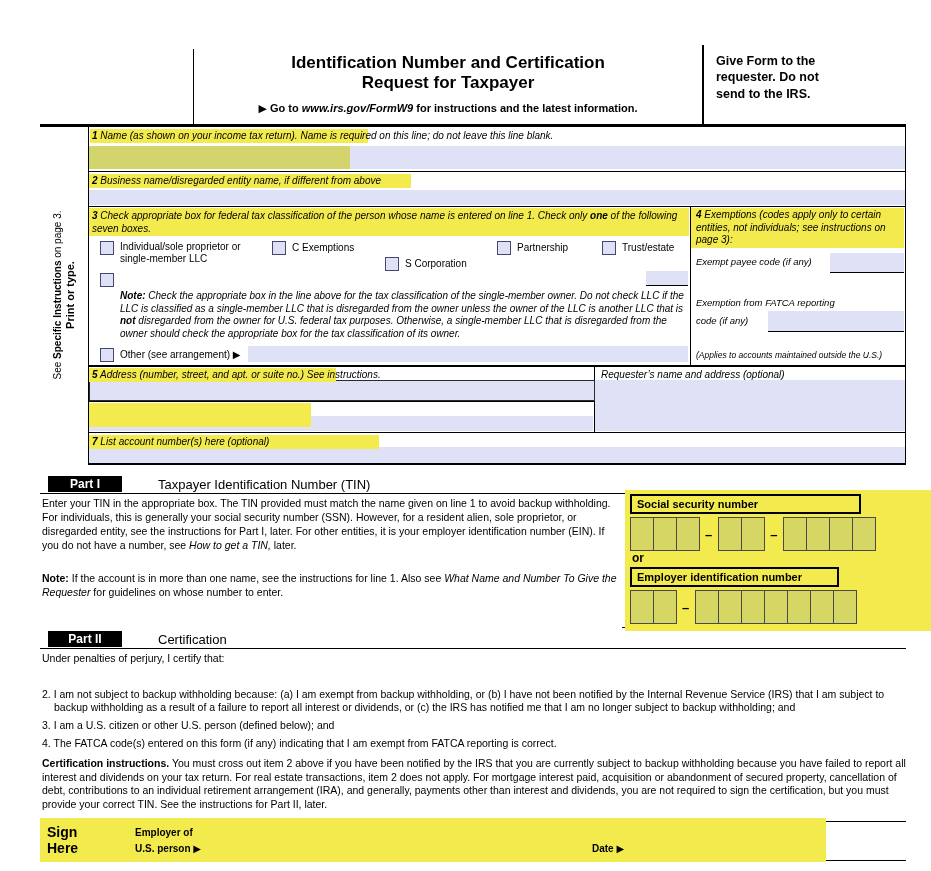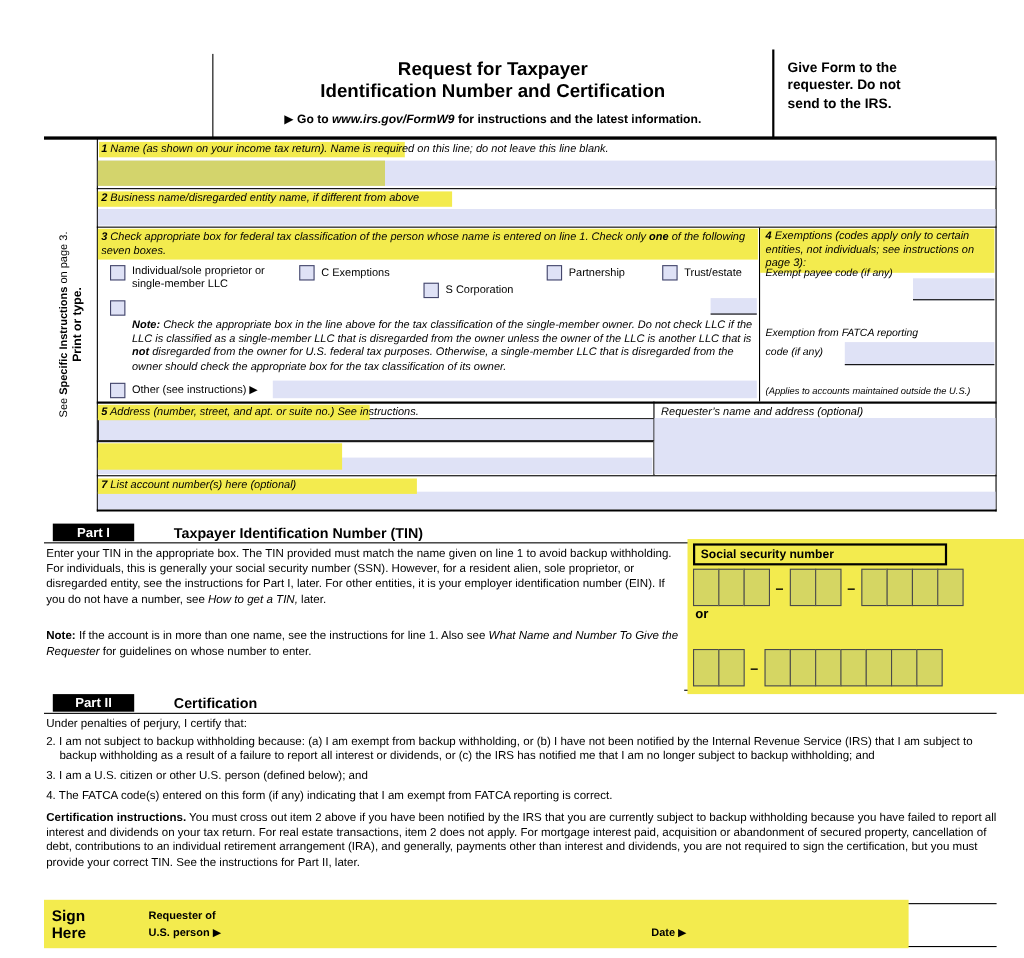--- a/index.html
+++ b/index.html
@@ -16,21 +16,21 @@
   .lbl{position:absolute;font-size:10px;line-height:1.25;z-index:3;font-style:italic;}
   .txt{position:absolute;font-size:10.5px;line-height:1.33;z-index:3;}
   .cb{display:inline-block;width:12px;height:12px;background:#dfe2f6;border:1px solid #44466b;
       vertical-align:middle;z-index:3;}
   .cbopt{position:absolute;z-index:3;font-size:10px;line-height:1.2;}
   .cbopt .cb{margin-right:6px;}
   
   .hdr-title{font-weight:bold;font-size:17px;line-height:1.18;}
   .tag{position:absolute;background:#000;color:#fff;font-weight:bold;font-size:12px;
        text-align:center;line-height:16px;z-index:3;}
-  .sec-title{position:absolute;font-weight:bold;font-size:13px;z-index:3;}
+  .sec-title{position:absolute;font-weight:normal;font-size:13px;z-index:3;}
   
   .tin-row{position:absolute;display:flex;align-items:center;z-index:3;}
   .cell-group{display:flex;}
   .tin-cell{width:22px;height:32px;background:#d5d663;border:1px solid #4a4a4a;margin-right:-1px;}
   .tin-dash{font-weight:bold;font-size:13px;padding:0 6px;}
   .tin-label{position:absolute;border:2px solid #000;font-weight:bold;font-size:11px;
              padding:2px 0 2px 5px;z-index:3;background:transparent;}
   .vstrip{position:absolute;left:40px;top:126px;width:48px;height:338px;display:flex;
           align-items:center;justify-content:center;z-index:3;}
   .vtext{transform:rotate(-90deg);white-space:nowrap;text-align:center;
@@ -42,22 +42,22 @@
 </head>
 <body>
 
 <div id="page">
 
   <div class="abs" style="left:40px;top:45px;width:866px;height:80px;">
 
     <div class="vline" style="left:153px;top:4px;width:1px;height:76px;"></div>
 
     <div class="abs" style="left:154px;top:8px;width:508px;height:72px;text-align:center;">
+      <div class="hdr-title">Identification Number and Certification</div>
       <div class="hdr-title">Request for Taxpayer</div>
-      <div class="hdr-title">Identification Number and Certification</div>
       <div style="margin-top:9px;font-size:11px;font-weight:bold;">
         <span>▶ </span><span>Go to </span><span class="i">www.irs.gov/FormW9</span><span> for instructions and the latest information.</span>
       </div>
     </div>
     <div class="vline" style="left:662px;top:0;width:2px;height:80px;"></div>
 
     <div class="abs b" style="left:676px;top:8px;width:185px;font-size:12.5px;line-height:1.3;">
       <div>Give Form to the</div>
       <div>requester. Do not</div>
       <div>send to the IRS.</div>
@@ -116,32 +116,32 @@
     <div class="cbopt" style="left:12px;top:66px;width:580px;">
       <span class="cb"></span>
     </div>
     <div class="field" style="left:558px;top:64px;width:42px;height:14px;border-bottom:1px solid #000;"></div>
 
     <div class="lbl" style="left:32px;top:83px;width:566px;">
       <span class="b">Note:</span><span> Check the appropriate box in the line above for the tax classification of the single-member owner. Do not check LLC if the LLC is classified as a single-member LLC that is disregarded from the owner unless the owner of the LLC is another LLC that is </span><span class="b">not</span><span> disregarded from the owner for U.S. federal tax purposes. Otherwise, a single-member LLC that is disregarded from the owner should check the appropriate box for the tax classification of its owner.</span>
     </div>
 
     <div class="cbopt" style="left:12px;top:141px;">
-      <span class="cb"></span><span>Other (see instructions) ▶</span>
+      <span class="cb"></span><span>Other (see arrangement) ▶</span>
     </div>
     <div class="field" style="left:160px;top:139px;width:440px;height:16px;"></div>
   </div>
   <div class="vline" style="left:690px;top:207px;width:1px;height:158px;"></div>
 
   <div class="abs" style="left:690px;top:207px;width:215px;height:158px;">
     <div class="hl" style="left:1px;top:1px;width:213px;height:40px;"></div>
     <div class="lbl" style="left:6px;top:2px;width:204px;font-size:10px;">
       <span class="b">4</span><span> Exemptions (codes apply only to certain entities, not individuals; see instructions on page 3):</span>
     </div>
-    <div class="lbl" style="left:6px;top:36px;font-size:9.5px;">Exempt payee code (if any)</div>
+    <div class="lbl" style="left:6px;top:49px;font-size:9.5px;">Exempt payee code (if any)</div>
     <div class="field" style="left:140px;top:46px;width:74px;height:19px;border-bottom:1px solid #000;"></div>
     <div class="lbl" style="left:6px;top:90px;font-size:9.5px;">Exemption from FATCA reporting</div>
     <div class="lbl" style="left:6px;top:108px;font-size:9.5px;">code (if any)</div>
     <div class="field" style="left:78px;top:104px;width:136px;height:20px;border-bottom:1px solid #000;"></div>
     <div class="lbl small-i" style="left:6px;top:143px;width:208px;">(Applies to accounts maintained outside the U.S.)</div>
   </div>
 
   <div class="hline" style="left:88px;top:365px;width:818px;height:2px;"></div>
   <div class="hl" style="left:89px;top:368px;width:247px;height:14px;"></div>
   <div class="lbl" style="left:92px;top:369px;width:490px;">
@@ -190,20 +190,21 @@
       </span>
       <span class="tin-dash">–</span>
       <span class="cell-group">
         <span class="tin-cell"></span>
         <span class="tin-cell"></span>
         <span class="tin-cell"></span>
         <span class="tin-cell"></span>
       </span>
     </div>
   <div class="abs b" style="left:632px;top:551px;font-size:12px;z-index:3;">or</div>
+  <div class="tin-label" style="left:630px;top:567px;width:200px;">Employer identification number</div>
   <div class="tin-row" style="left:630px;top:590px;">
       <span class="cell-group">
         <span class="tin-cell"></span>
         <span class="tin-cell"></span>
       </span>
       <span class="tin-dash">–</span>
       <span class="cell-group">
         <span class="tin-cell"></span>
         <span class="tin-cell"></span>
         <span class="tin-cell"></span>
@@ -213,36 +214,36 @@
         <span class="tin-cell"></span>
       </span>
     </div>
   <div class="hline" style="left:622px;top:627px;width:284px;height:1px;"></div>
 
   <div class="tag" style="left:48px;top:631px;width:74px;height:16px;">Part II</div>
   <div class="sec-title" style="left:158px;top:632px;">Certification</div>
   <div class="hline" style="left:40px;top:648px;width:866px;height:1px;"></div>
 
   <div class="abs" style="left:42px;top:652px;width:868px;font-size:10.5px;line-height:1.3;z-index:3;">
-    <div style="margin-bottom:2px;">Under penalties of perjury, I certify that:</div>
+    <div style="margin-bottom:22px;">Under penalties of perjury, I certify that:</div>
     <div style="margin-bottom:4px;padding-left:12px;text-indent:-12px;">2. I am not subject to backup withholding because: (a) I am exempt from backup withholding, or (b) I have not been notified by the Internal Revenue Service (IRS) that I am subject to backup withholding as a result of a failure to report all interest or dividends, or (c) the IRS has notified me that I am no longer subject to backup withholding; and</div>
     <div style="margin-bottom:4px;padding-left:12px;text-indent:-12px;">3. I am a U.S. citizen or other U.S. person (defined below); and</div>
     <div style="margin-bottom:7px;padding-left:12px;text-indent:-12px;">4. The FATCA code(s) entered on this form (if any) indicating that I am exempt from FATCA reporting is correct.</div>
     <div>
       <span class="b">Certification instructions.</span><span> You must cross out item 2 above if you have been notified by the IRS that you are currently subject to backup withholding because you have failed to report all interest and dividends on your tax return. For real estate transactions, item 2 does not apply. For mortgage interest paid, acquisition or abandonment of secured property, cancellation of debt, contributions to an individual retirement arrangement (IRA), and generally, payments other than interest and dividends, you are not required to sign the certification, but you must provide your correct TIN. See the instructions for Part II, later.</span>
     </div>
   </div>
 
   <div class="hl" style="left:40px;top:818px;width:786px;height:44px;"></div>
   <div class="hline" style="left:40px;top:821px;width:866px;height:1px;"></div>
   <div class="abs b" style="left:47px;top:824px;font-size:14px;line-height:1.15;z-index:3;">
     <div>Sign</div>
     <div>Here</div>
   </div>
   <div class="vline" style="left:124px;top:822px;width:1px;height:38px;"></div>
-  <div class="abs b" style="left:135px;top:827px;font-size:10px;z-index:3;">Requester of</div>
+  <div class="abs b" style="left:135px;top:827px;font-size:10px;z-index:3;">Employer of</div>
   <div class="abs b" style="left:135px;top:843px;font-size:10px;z-index:3;">U.S. person ▶</div>
   <div class="abs" style="left:215px;top:826px;width:370px;height:32px;z-index:3;"></div>
   <div class="abs b" style="left:592px;top:843px;font-size:10px;z-index:3;">Date ▶</div>
   <div class="abs" style="left:632px;top:826px;width:190px;height:32px;z-index:3;"></div>
   <div class="hline" style="left:40px;top:860px;width:866px;height:1px;"></div>
 
 </div>
 
 </body></html>

